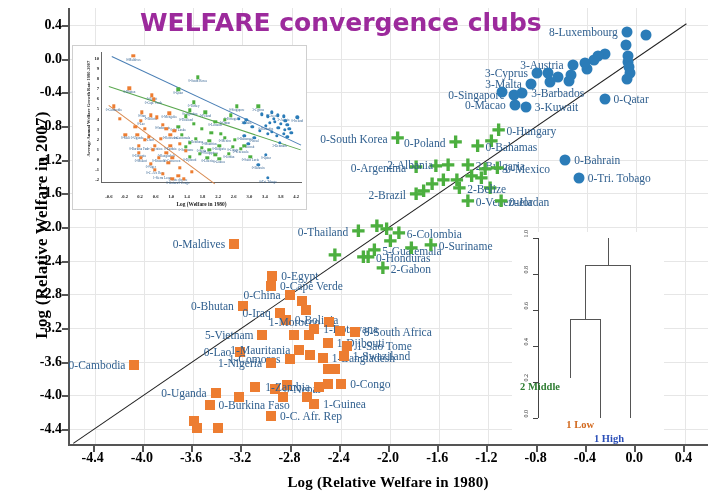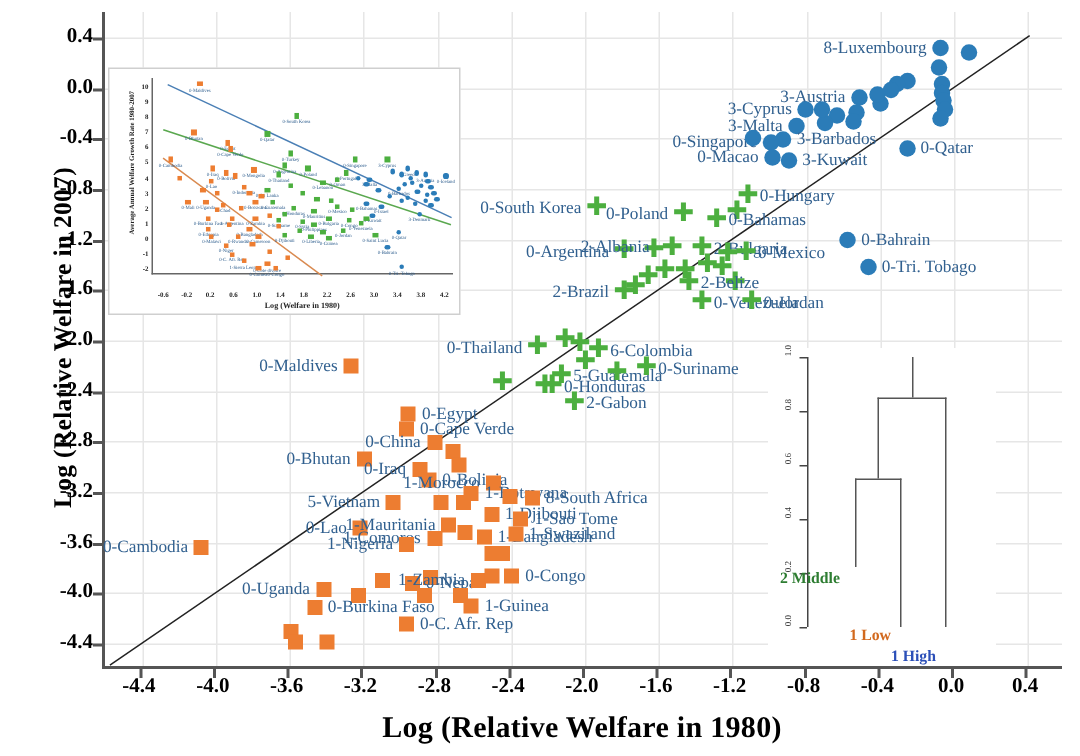--- a/index.html
+++ b/index.html
@@ -15,21 +15,21 @@
     position:absolute;left:68px;top:8px;width:640px;height:438px;
     border-left:2px solid #555;border-bottom:2px solid #555;
     box-sizing:border-box;background:#fff;
   }
   .gridline-v{position:absolute;top:0;bottom:0;width:1px;background:#e6e6e6;}
   .gridline-h{position:absolute;left:0;right:0;height:1px;background:#e6e6e6;}
 
   
   .xaxis-title{
     position:absolute;left:68px;top:474px;width:640px;text-align:center;
-    font-size:20px;font-weight:bold;color:#000;letter-spacing:.2px;
+    font-size:15px;font-weight:bold;color:#000;letter-spacing:.2px;
   }
   .yaxis-title{
     position:absolute;left:-168px;top:215px;width:420px;text-align:center;
     transform:rotate(-90deg);
     font-size:17px;font-weight:bold;color:#000;letter-spacing:.2px;
   }
 
   
   .xtick{
     position:absolute;top:450px;font-size:14px;font-weight:bold;color:#000;
@@ -137,20 +137,24 @@
       <div class="gridline-h" style="top: 185.308px;"></div>
       <div class="gridline-h" style="top: 219px;"></div>
       <div class="gridline-h" style="top: 252.692px;"></div>
       <div class="gridline-h" style="top: 286.385px;"></div>
       <div class="gridline-h" style="top: 320.077px;"></div>
       <div class="gridline-h" style="top: 353.769px;"></div>
       <div class="gridline-h" style="top: 387.462px;"></div>
       <div class="gridline-h" style="top: 421.154px;"></div>
     </div>
 
+  <div class="chart-title">
+    <span class="w">WELFARE</span>
+    <span>convergence clubs</span>
+  </div>
   <div class="xaxis-title">Log (Relative Welfare in 1980)</div>
   <div class="yaxis-title">Log (Relative Welfare in 2007)</div>
 
   <div class="inset">
     <div class="inset-ylab">Average Annual Welfare Growth Rate 1980-2007</div>
     <div class="inset-plot" id="insetPlot">
         <div class="iline" style="left: 9.75962px; top: 4.0303px; width: 209.07px; background: rgb(74, 127, 181); transform: rotate(25.0938deg);"></div>
         <div class="iline" style="left: 7.02692px; top: 34.2576px; width: 202.287px; background: rgb(90, 168, 79); transform: rotate(18.2883deg);"></div>
         <div class="iline" style="left: 7.02692px; top: 53.4015px; width: 132.105px; background: rgb(217, 138, 80); transform: rotate(36.5064deg);"></div>
         <div class="ipt ipt-s" style="left: 31.2308px; top: 4.0303px;"></div>

